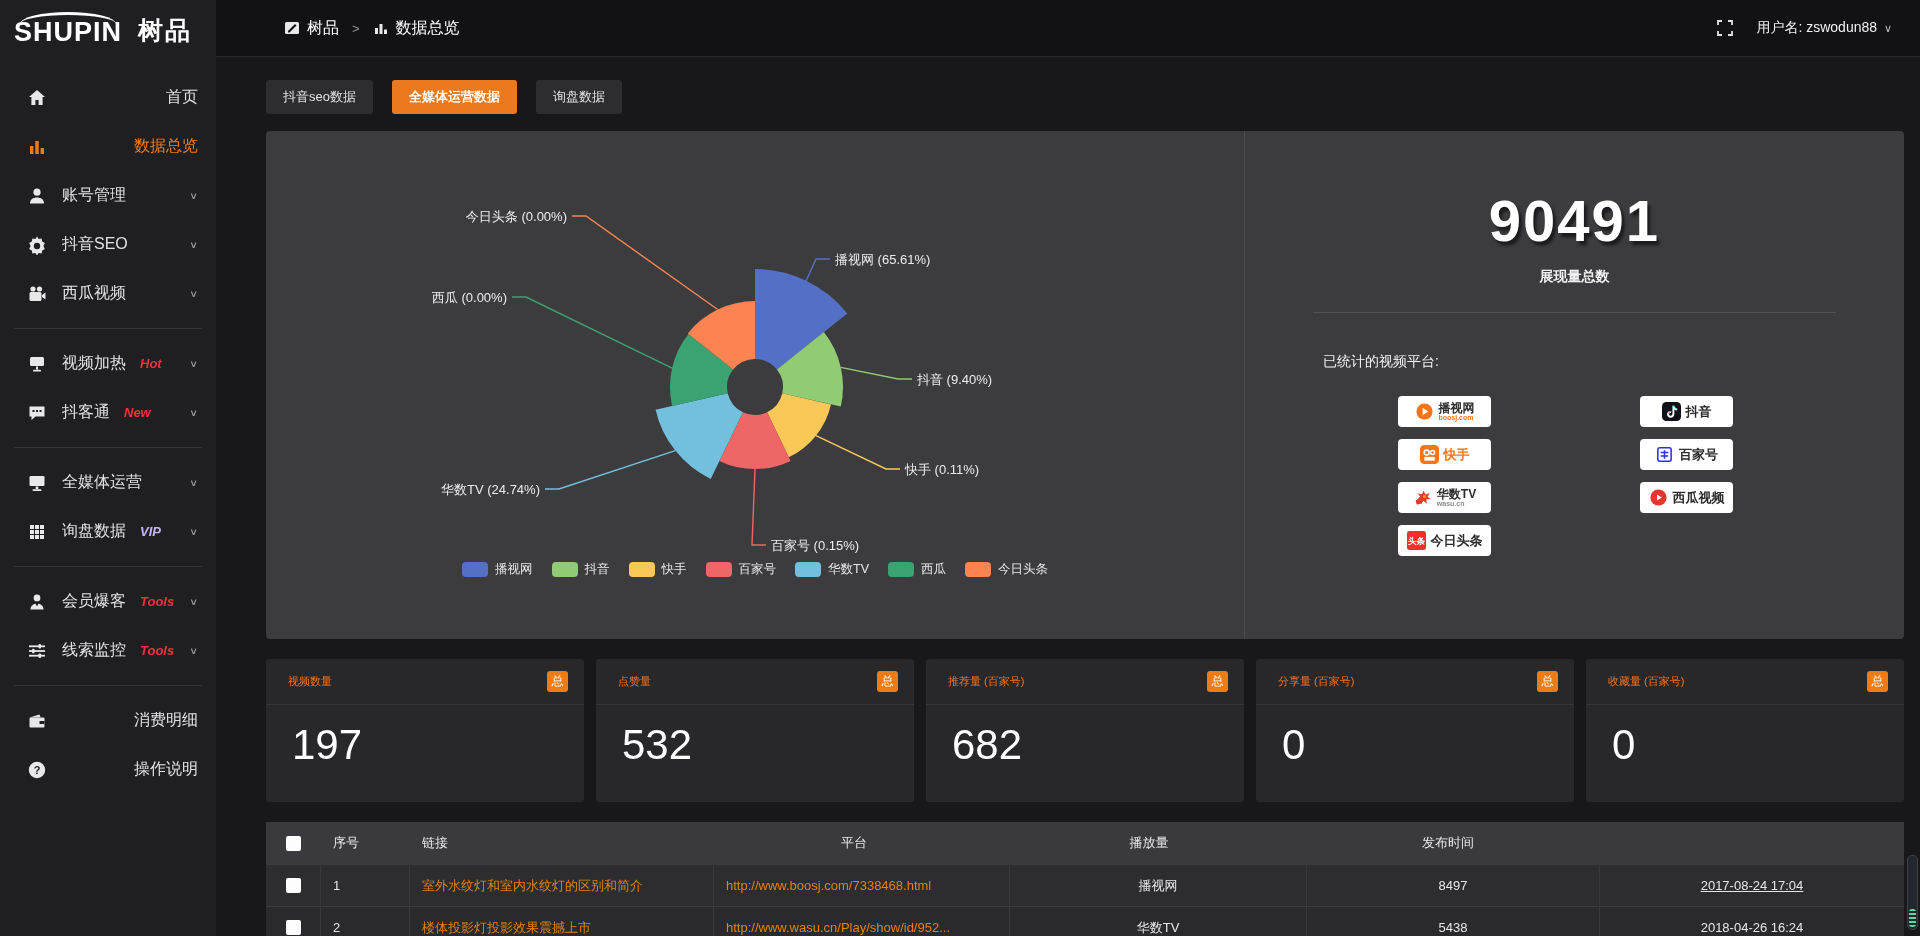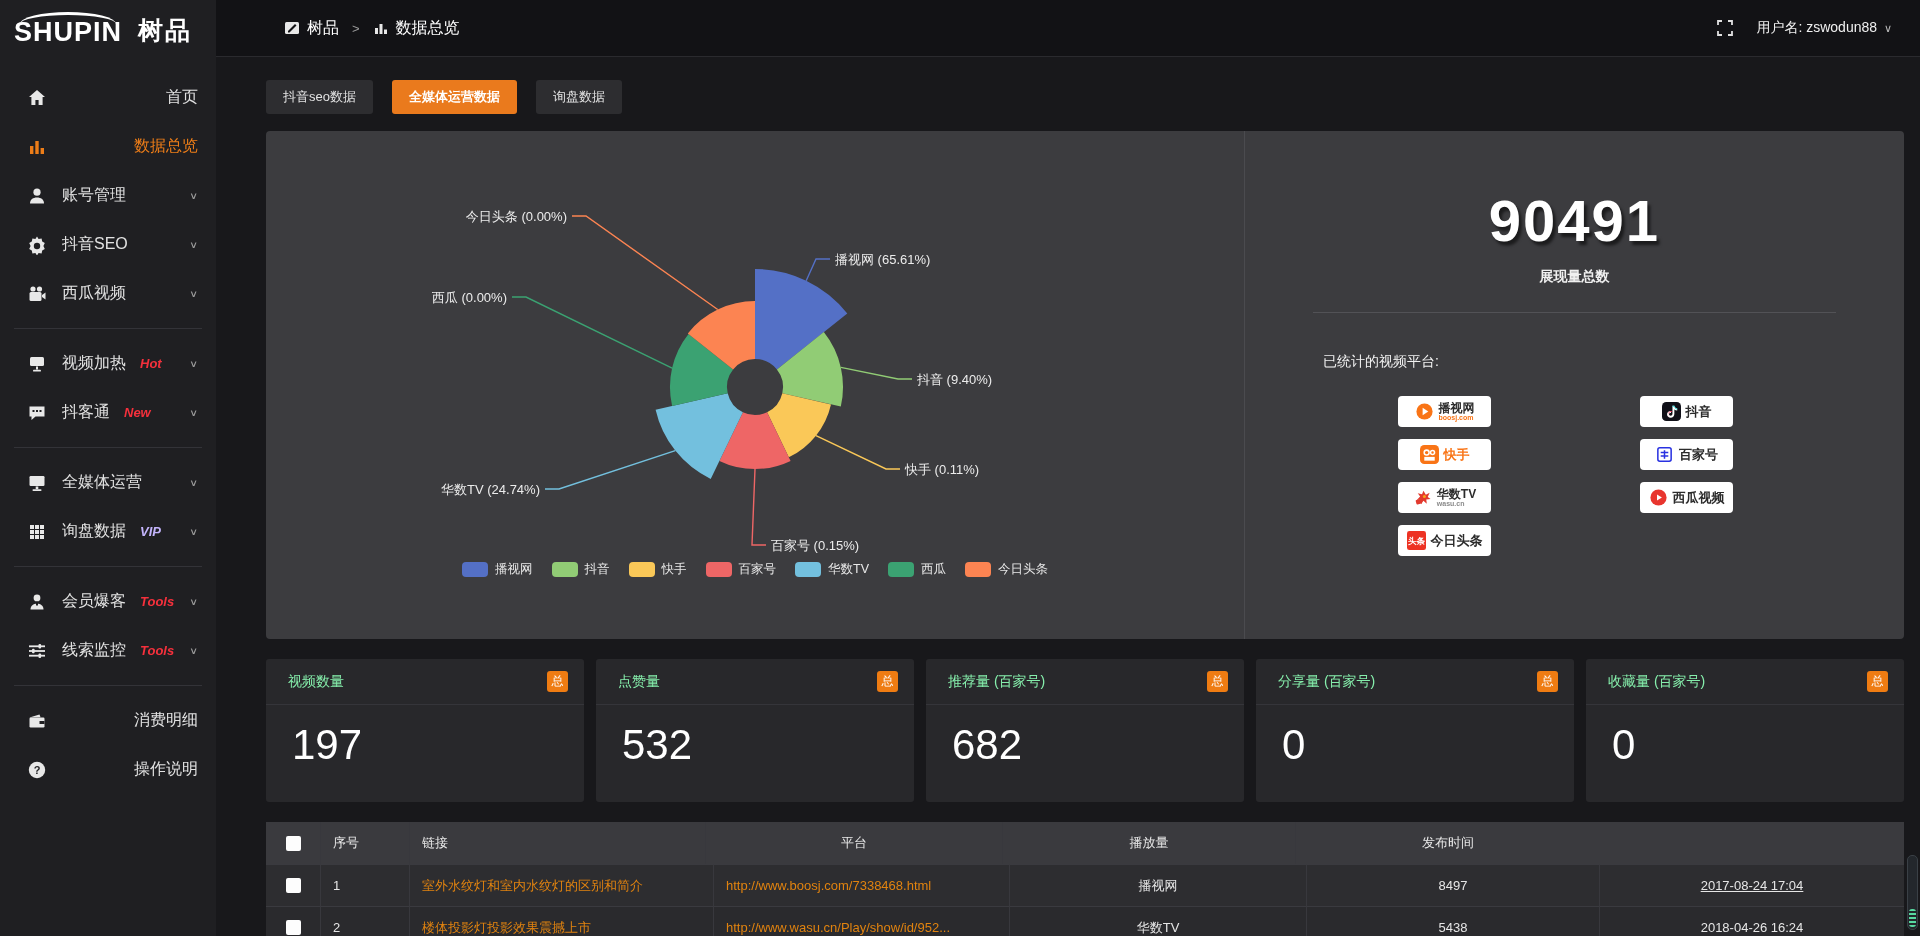--- a/index.html
+++ b/index.html
@@ -61,21 +61,21 @@
     display:flex; align-items:center; justify-content:center; gap:5px; }
   .pbadge .pname { font-size:13px; font-weight:700; color:#2b2b2b; white-space:nowrap; }
   .pbadge .pcol { display:flex; flex-direction:column; line-height:1.05; align-items:flex-start; }
   .pbadge .psub { font-size:7px; font-weight:700; }
 
   
   .stats { margin-top:20px; display:flex; gap:12px; }
   .scard { flex:1; height:143px; background:#28282b; border-radius:3px; }
   .scard-head { height:46px; display:flex; align-items:center; justify-content:space-between;
     padding:0 16px 0 22px; border-bottom:1px solid #35353a; }
-  .scard-title { font-size:14px; color:#86efac; }
+  .scard-title { font-size:11px; color:#f97316; }
   .scard-badge { width:21px; height:21px; background:#ef7c12; border-radius:3px; color:#fff;
     font-size:12px; display:flex; align-items:center; justify-content:center; }
   .scard-val { margin:16px 0 0 26px; font-size:42px; color:#fff; }
 
   
   .dtable { margin-top:20px; font-size:13px; }
   .trow { display:flex; align-items:stretch; }
   .trow.head { background:#3a3a3e; height:42px; font-weight:400; color:#e8e8e8; }
   .trow.r0 { background:#2d2d30; height:42px; }
   .trow.r1 { background:#2a2a2d; height:42px; }

